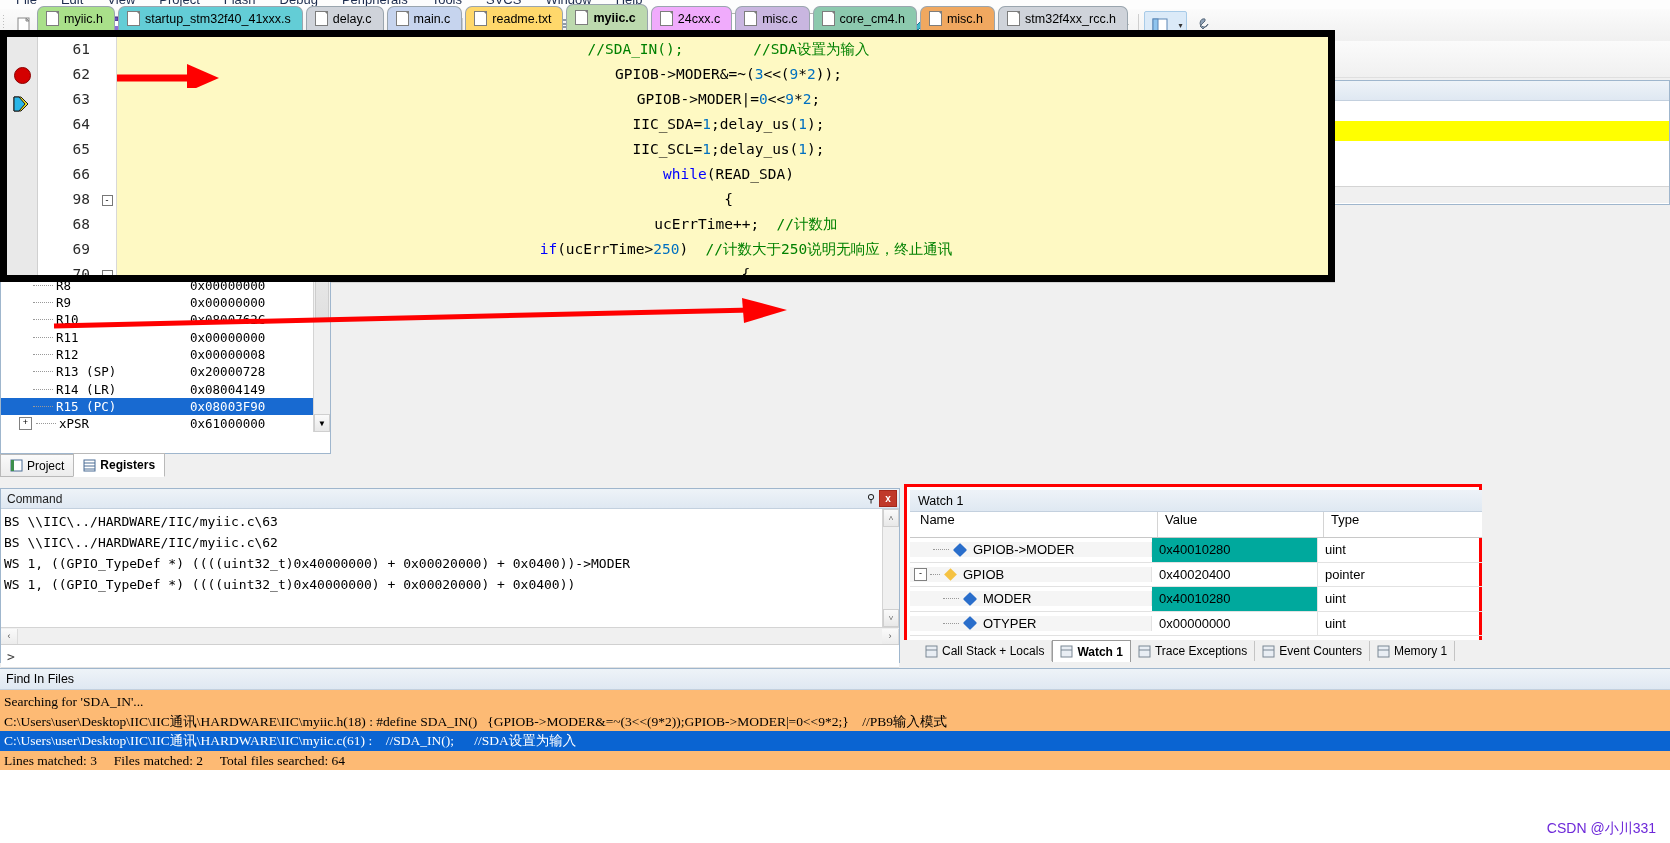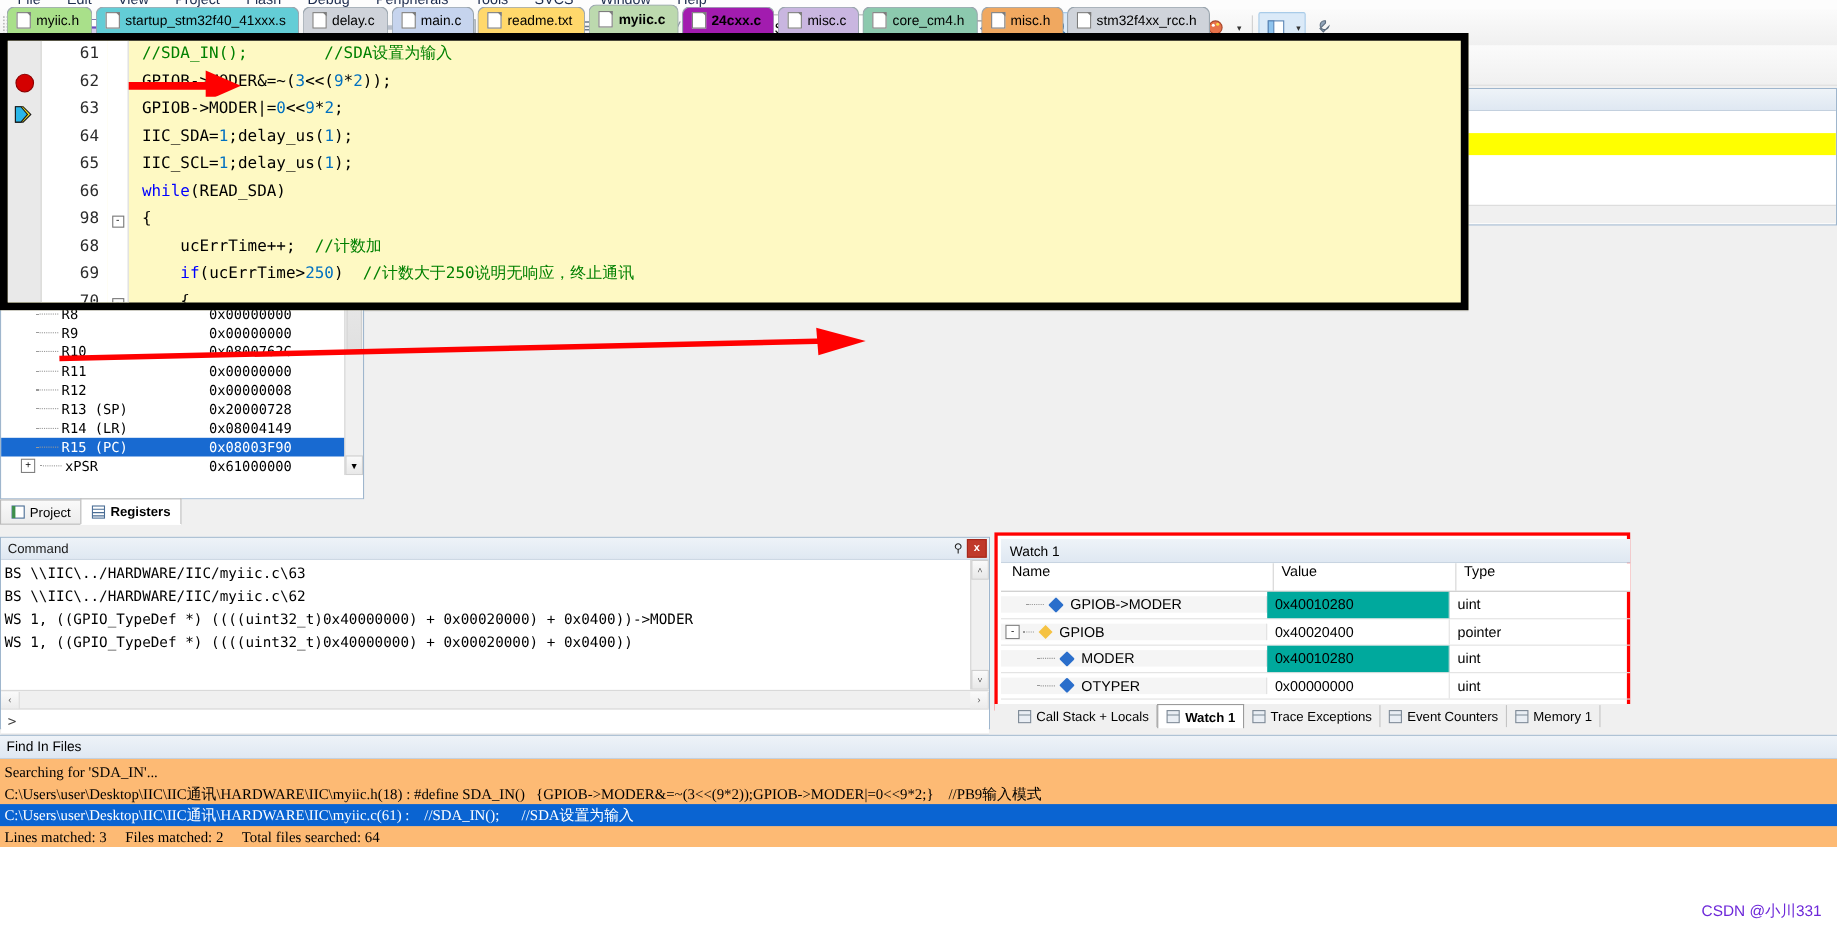--- a/index.html
+++ b/index.html
@@ -132,42 +132,42 @@
   .hscroll { height: 16px; background: #f0f0f0; border-top: 1px solid #d4d4d4;
     display: flex; align-items: center; }
   .hscroll .hb { width: 16px; height: 15px; display:flex; align-items:center; justify-content:center;
      font-size:9px; color:#555; background: linear-gradient(#fafafa,#ececec); border-right:1px solid #dcdcdc;}
   .pc-arrow { position: absolute; left: 0px; width: 15px; height: 16px; }
 
   
   #editor { left: 335px; top: 210px; width: 1335px; height: 268px;
     border: none; background: transparent; }
   .tabstrip { height: 30px; display: flex; align-items: flex-end;
-    padding-left: 6px; overflow: hidden; background: transparent; }
+    padding-left: 6px; overflow: hidden; background: transparent; margin-left: 31px; }
   .etab {
     display: flex; align-items: center; gap: 5px;
     height: 23px; padding: 0 11px 0 8px; font-size: 12.5px;
     border: 1px solid #9aa5ae; border-bottom: none;
     border-radius: 7px 7px 0 0; margin-right: 3px; white-space: nowrap;
     position: relative;
   }
   .etab.sel { font-weight: bold; height: 25px; }
   .fileicon { width: 11px; height: 13px; background: #fff; border: 1px solid #7d7d7d;
     position: relative; }
   .fileicon:after { content:""; position:absolute; right:-1px; top:-1px;
     border-left:4px solid transparent; border-top:4px solid #7d7d7d; }
   .code-area { height: 238px; background: #fef9c3; border: 7px solid #000000;
     display: flex; overflow: hidden; position: relative; }
   .bpgutter { width: 30px; background: #e9e9e9; border-right: 1px solid #d0d0d0; }
   .numcol { width: 52px; background: #fff; text-align: right; padding-right: 8px;
     font-family: "DejaVu Sans Mono", monospace; font-size: 14.5px; color: #2b2b2b; }
   .foldcol { width: 18px; background: #fff; border-right: 1px solid #d8d8d8;
     font-family: "DejaVu Sans Mono", monospace; font-size: 11px; }
   .codecol { flex: 1; font-family: "DejaVu Sans Mono", monospace; font-size: 14.5px;
-    padding-left: 12px; white-space: pre; }
+    padding-left: 12px; white-space: pre; text-align: center; }
   .cl { height: 25px; line-height: 25px; }
   .cmt { color: #008000; }
   .kw  { color: #0000ff; }
   .num { color: #0070c0; }
   .bp-dot { width: 15px; height: 15px; border-radius: 50%; background: #d40000;
     border: 1px solid #8c0000; margin: 5px auto 0 auto; }
   .pc-marker { width: 19px; height: 16px; margin: 4px auto 0 auto; position: relative; }
 
   
   #command { left: 0; top: 488px; width: 900px; height: 175px; }
@@ -773,21 +773,21 @@
           <span>main.c</span>
         </div>
         <div class="etab" style="background: rgb(255, 216, 107);">
           <span class="fileicon"></span>
           <span>readme.txt</span>
         </div>
         <div class="etab sel" style="background: rgb(188, 217, 174);">
           <span class="fileicon"></span>
           <span>myiic.c</span>
         </div>
-        <div class="etab" style="background: #a21caf; font-weight: bold;">
+        <div class="etab" style="background: #f0abfc;">
           <span class="fileicon"></span>
           <span>24cxx.c</span>
         </div>
         <div class="etab" style="background: rgb(201, 182, 224);">
           <span class="fileicon"></span>
           <span>misc.c</span>
         </div>
         <div class="etab" style="background: rgb(140, 201, 174);">
           <span class="fileicon"></span>
           <span>core_cm4.h</span>

